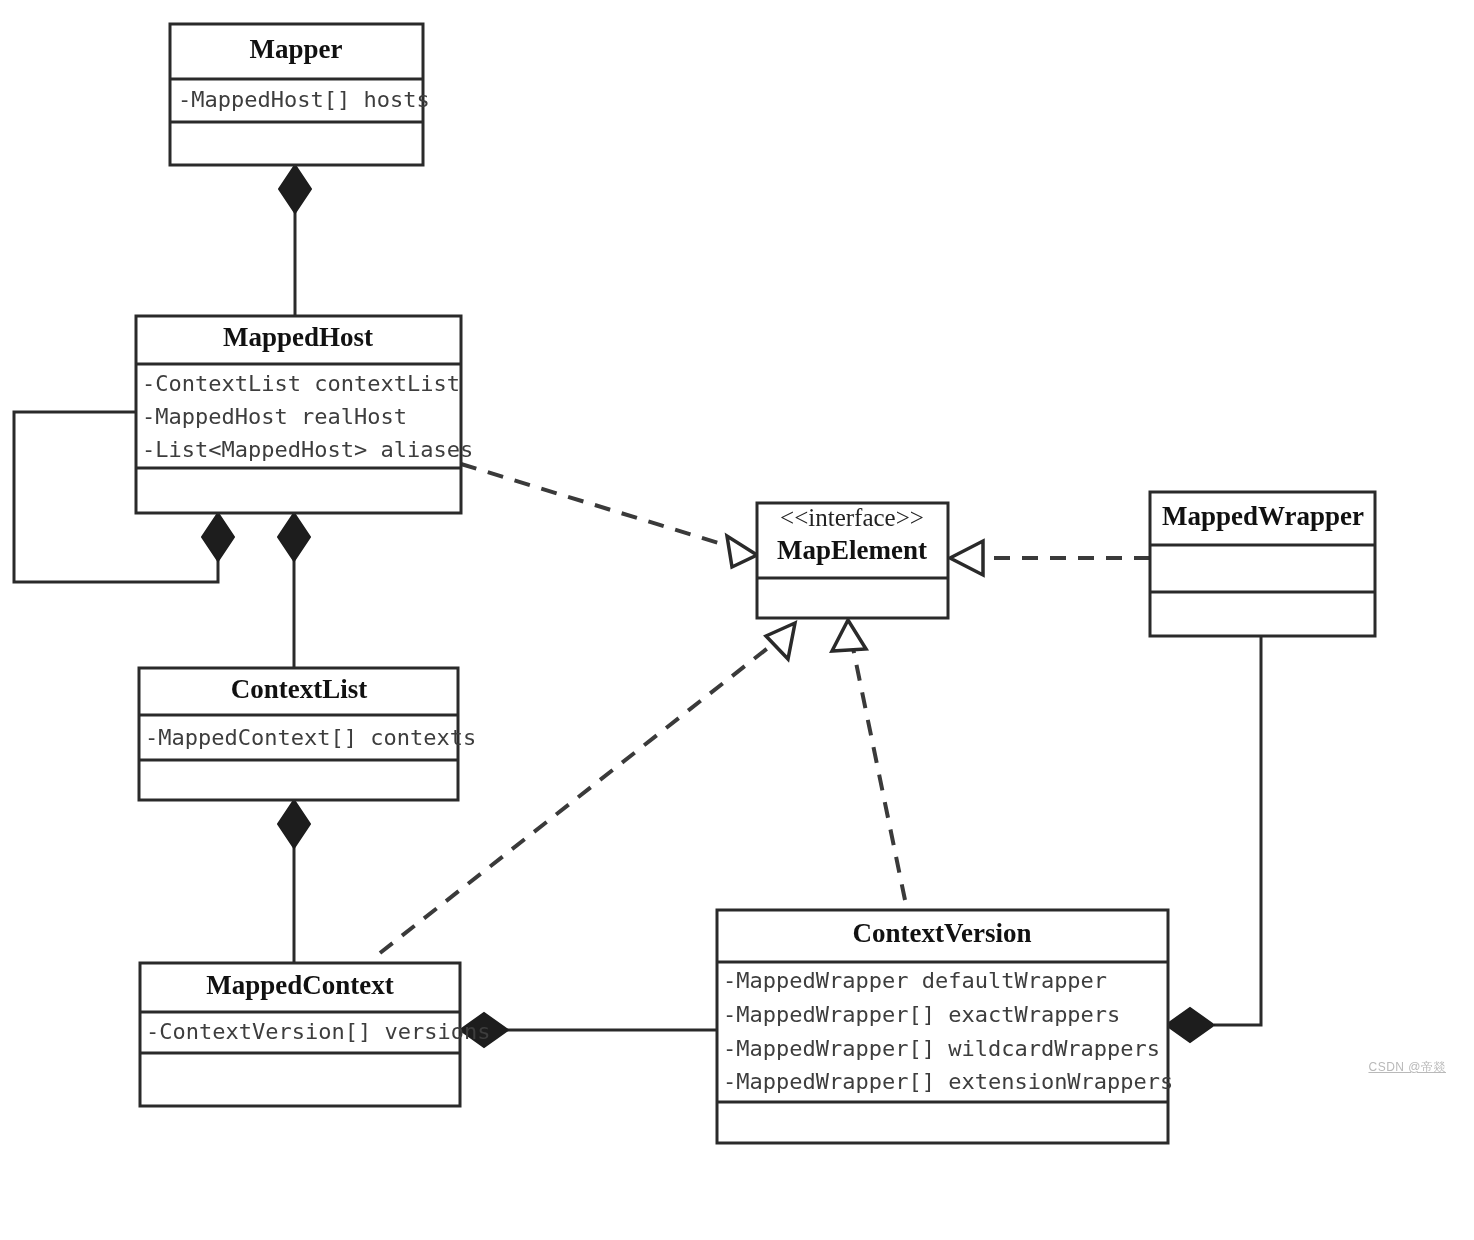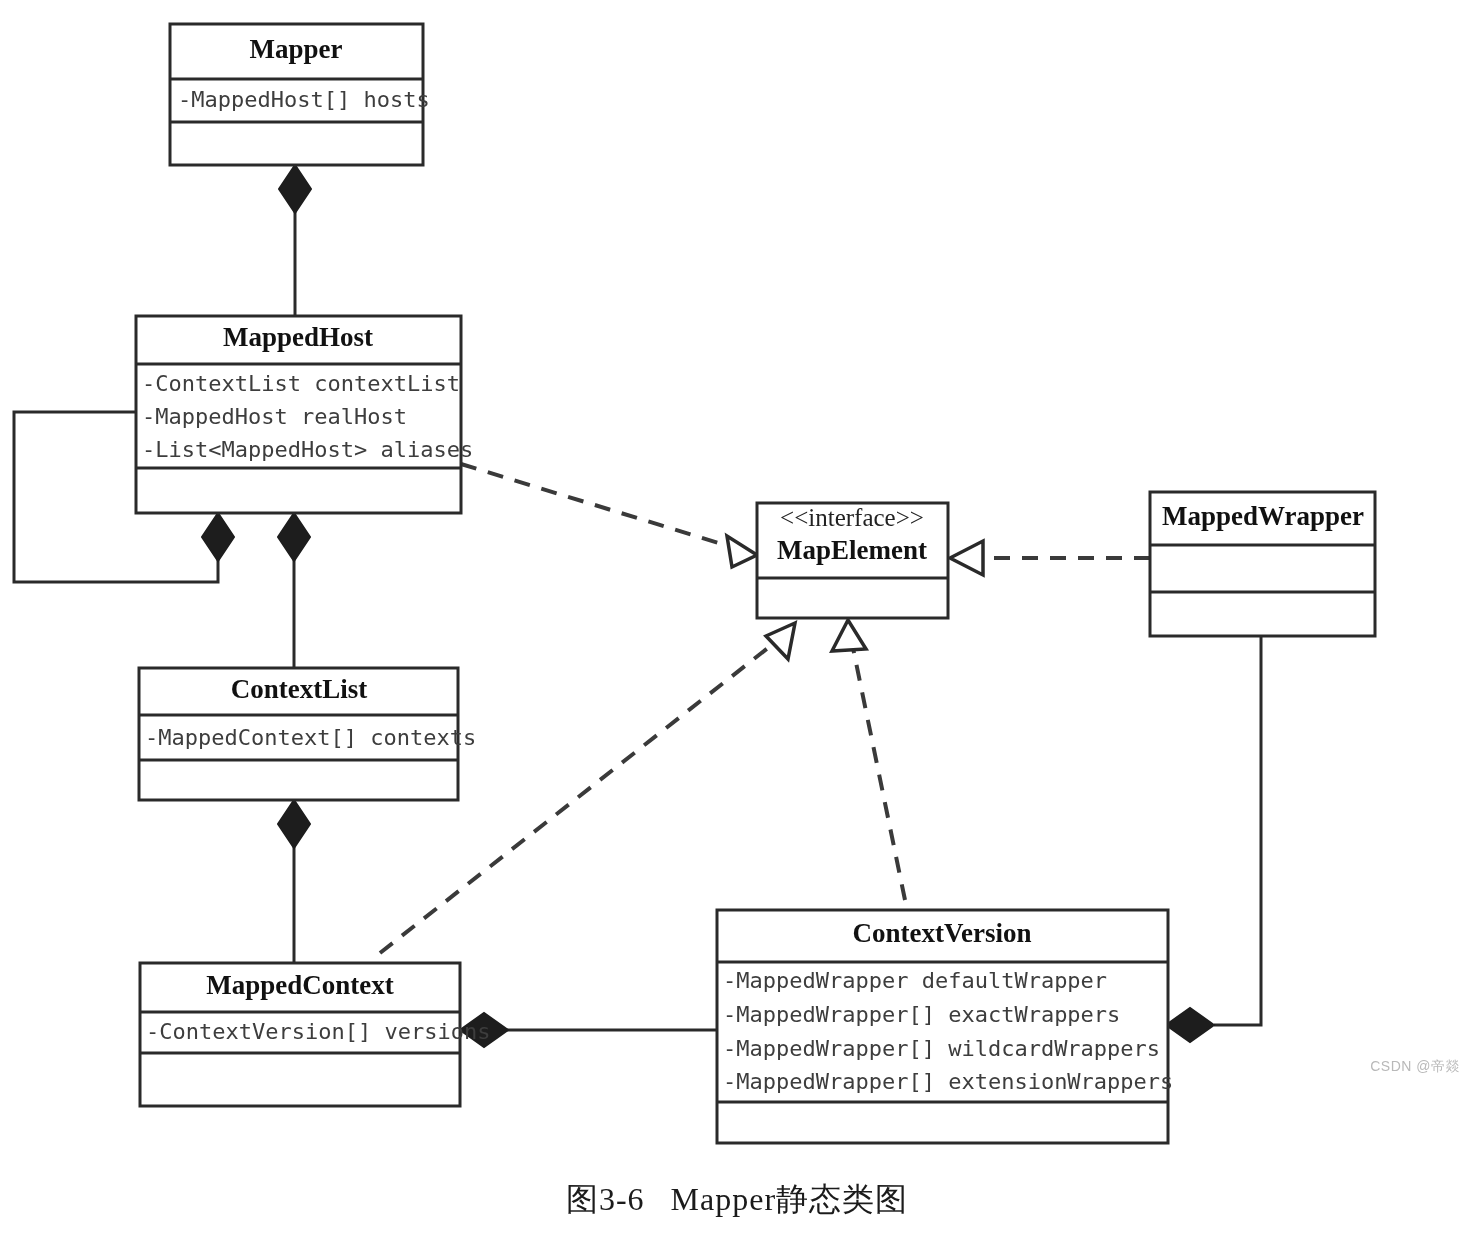--- a/index.html
+++ b/index.html
@@ -90,26 +90,27 @@
     font-size: 32px;
     color: #1b1b1b;
     letter-spacing: 1px;
   }
   .caption .cap-gap {
     display: inline-block;
     width: 26px;
   }
   .watermark {
     position: absolute;
-    right: 14px;
+    right: 28px;
     bottom: 8px;
     font-family: "Liberation Sans", sans-serif;
-    font-size: 14px;
+    font-size: 12px;
     color: #b9b9b9;
     letter-spacing: 0.5px;
+    text-decoration: underline;
   }
 </style>
 </head>
 <body>
 
 <div id="diagram-root">
   <svg class="uml-canvas" viewBox="0 0 1474 1240" xmlns="http://www.w3.org/2000/svg">
 
     <g>
       <path class="edge-solid" d="M 295,165 L 295,316"></path>
@@ -215,18 +216,15 @@
       <line class="cls-sep" x1="717" y1="1102" x2="1168" y2="1102"></line>
       <text class="cls-title" x="942" y="936">ContextVersion</text>
       <text class="cls-attr" x="723" y="982">-MappedWrapper defaultWrapper</text>
       <text class="cls-attr" x="723" y="1016">-MappedWrapper[] exactWrappers</text>
       <text class="cls-attr" x="723" y="1050">-MappedWrapper[] wildcardWrappers</text>
       <text class="cls-attr" x="723" y="1083">-MappedWrapper[] extensionWrappers</text>
     </g>
 
   </svg>
 
-  <div class="caption">
-    <span>图3-6</span><span class="cap-gap"></span><span>Mapper静态类图</span>
-  </div>
 
   <div class="watermark">CSDN @帝燚</div>
 </div>
 
 </body></html>

